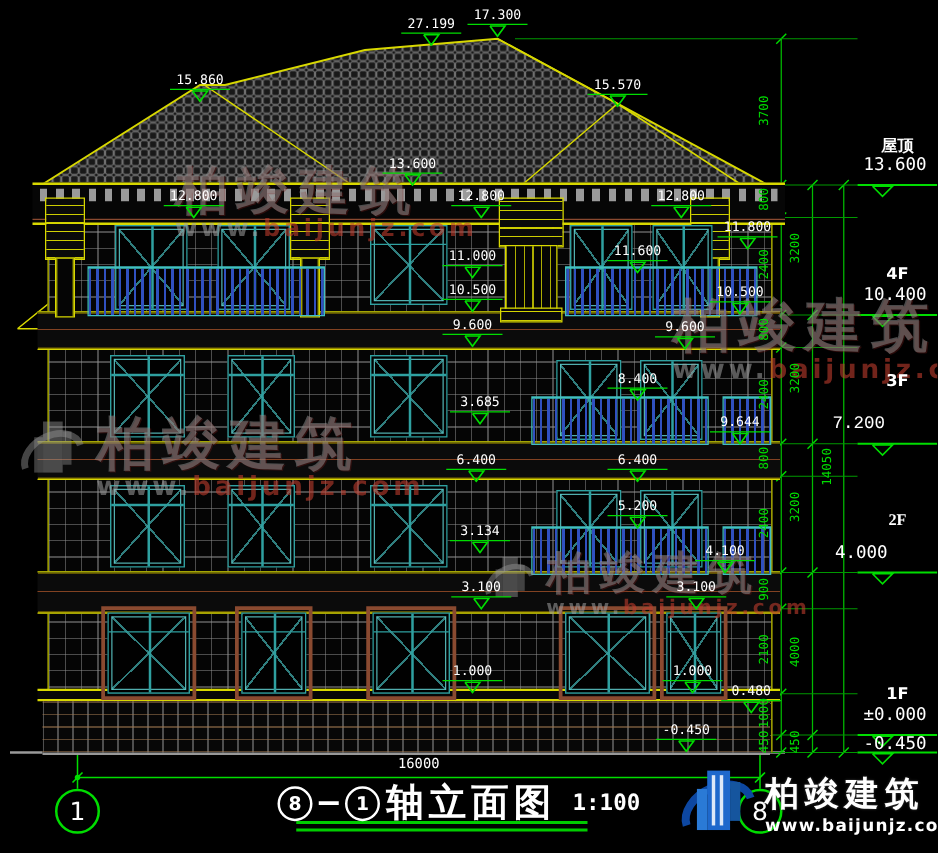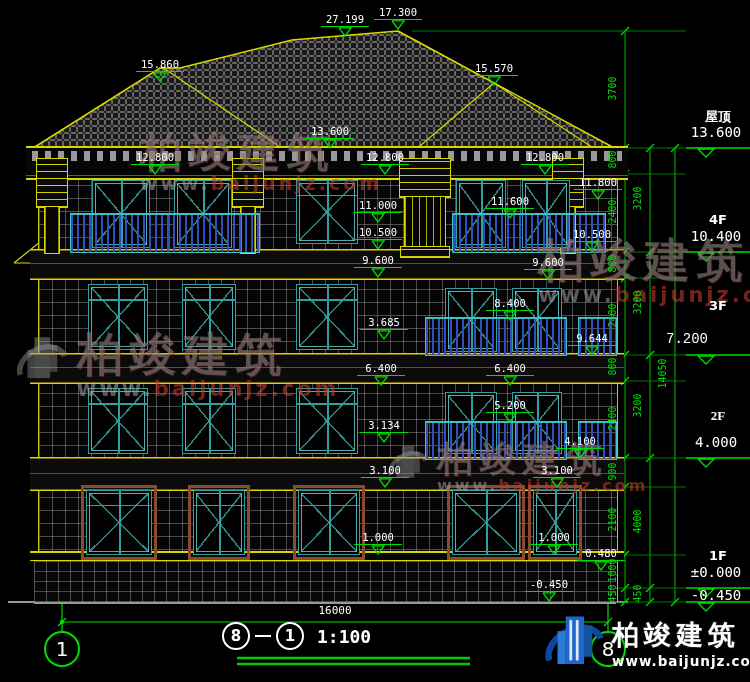--- a/index.html
+++ b/index.html
@@ -226,20 +226,21 @@
   <div class="win w1f" style="left:533px;top:490px;width:42px;height:63px"></div>
 
   <div class="dimlabel" style="left:300px;top:604px">16000</div>
   <div class="bubble-num" style="left:50px;top:637px">1</div>
   <div class="bubble-num" style="left:596px;top:637px">8</div>
 
   <div id="title-bar">
     <span class="tcircle">8</span>
     <span class="tdash"></span>
     <span class="tcircle">1</span>
+    <span class="ttext">轴立面图</span>
     <span class="tscale">1:100</span>
   </div>
 
   <div id="brand-logo">
     <svg width="64" height="70" viewBox="0 0 70 74">
       <path d="M8 56 A 27 19 -28 1 1 64 32" fill="none" stroke="#0d47a1" stroke-width="7"></path>
       <rect x="26" y="8" width="20" height="52" fill="#1e68cc"></rect>
       <rect x="17" y="24" width="9" height="36" fill="#2a7ad6"></rect>
       <rect x="46" y="18" width="9" height="34" fill="#15559e"></rect>
       <rect x="30" y="12" width="3" height="44" fill="#fff" opacity="0.85"></rect>
@@ -441,21 +442,21 @@
     <div class="vdim" style="left: 615px; top: 516px;">4000</div>
     <div class="vdim" style="left: 615px; top: 588px;">450</div>
     <div class="vdim" style="left: 640px; top: 368px;">14050</div>
     <div class="lvlname" style="left: 688px; top: 108px;">屋顶</div>
     <div class="lvlval" style="left: 684px; top: 124px;">13.600</div>
     <div class="lvlname" style="left: 688px; top: 212px;">4F</div>
     <div class="lvlval" style="left: 684px; top: 228px;">10.400</div>
     <div class="lvlname" style="left: 688px; top: 298px;">3F</div>
     <div class="lvlval" style="left: 655px; top: 331px; font-family: Liberation Mono, monospace;">7.200</div>
     <div class="lvlname" style="left: 688px; top: 408px; font-family: Liberation Serif, serif;">2F</div>
-    <div class="lvlval" style="left: 684px; top: 434px;">4.000</div>
+    <div class="lvlval" style="left: 657px; top: 434px;">4.000</div>
     <div class="lvlname" style="left: 688px; top: 548px;">1F</div>
     <div class="lvlval" style="left: 684px; top: 564px;">±0.000</div>
     <div class="lvlval" style="left: 684px; top: 587px;">-0.450</div>
     <div class="wm" style="left: 140px; top: 130px;">
       <div class="wm-text">
         <span class="wm-brand" style="font-size: 42px;">柏竣建筑</span>
         <span class="wm-url" style="font-size: 19px;"><span class="p">www.</span><span class="r">baijunjz.com</span></span>
       </div>
     </div>
     <div class="wm" style="left: 14px; top: 330px;">

